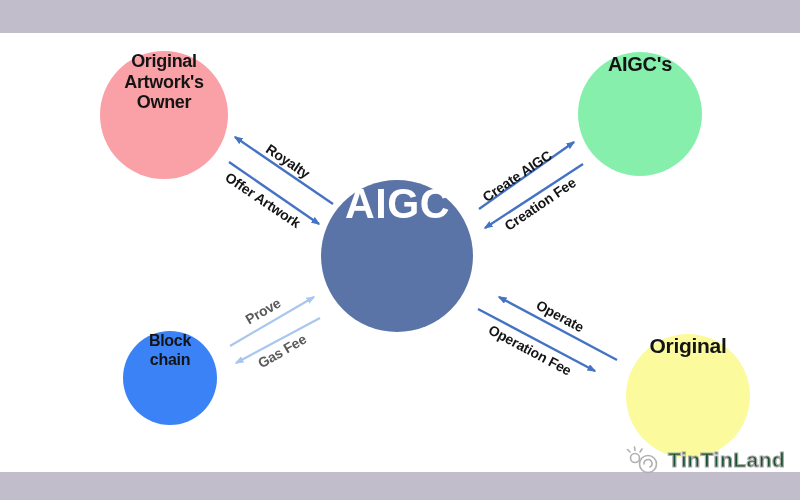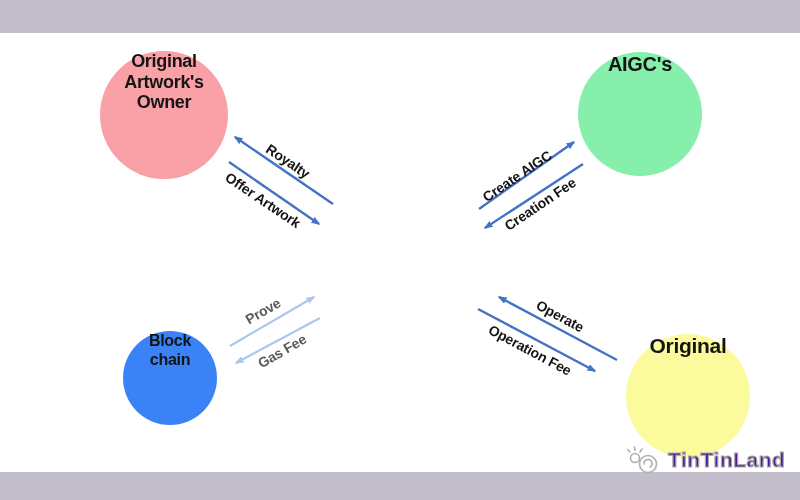--- a/index.html
+++ b/index.html
@@ -31,21 +31,21 @@
   .edge-label{
     position:absolute;font-weight:bold;font-size:14px;white-space:nowrap;
     color:#141414;letter-spacing:-0.2px;
   }
   .edge-label.faded{color:#5a5a5a;}
   .watermark{
     position:absolute;left:626px;top:444px;height:32px;
     display:flex;align-items:center;gap:4px;
   }
   .watermark .brand{
-    font-size:21px;font-weight:bold;color:#4c1d95;
+    font-size:21px;font-weight:bold;color:#14532d;
     -webkit-text-stroke:1.2px #ababab;letter-spacing:0.5px;
   }
 </style>
 </head>
 <body>
 
 <div class="stage">
   <div class="canvas"></div>
 
   <svg class="arrows" viewBox="0 0 800 500" xmlns="http://www.w3.org/2000/svg">
@@ -78,20 +78,23 @@
       <div>Owner</div>
     </div>
   </div>
 
   <div class="node node-creator">
     <div>
       <div>AIGC's</div>
     </div>
   </div>
 
+  <div class="node node-center">
+    <div class="big">AIGC</div>
+  </div>
 
   <div class="node node-blockchain">
     <div>
       <div>Block</div>
       <div>chain</div>
     </div>
   </div>
 
   <div class="node node-operator">
     <div>Original</div>

